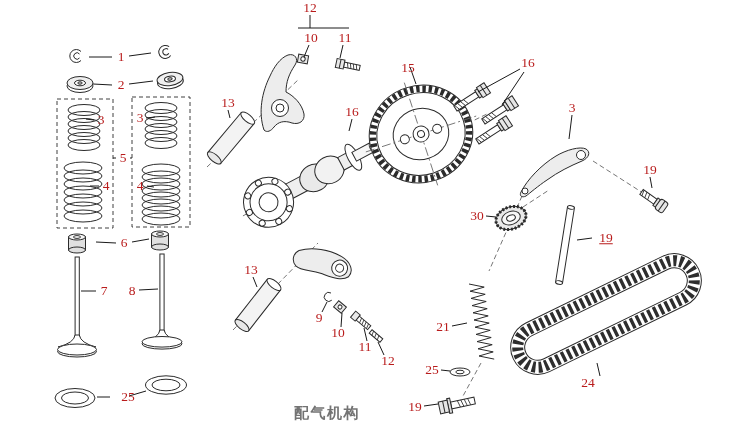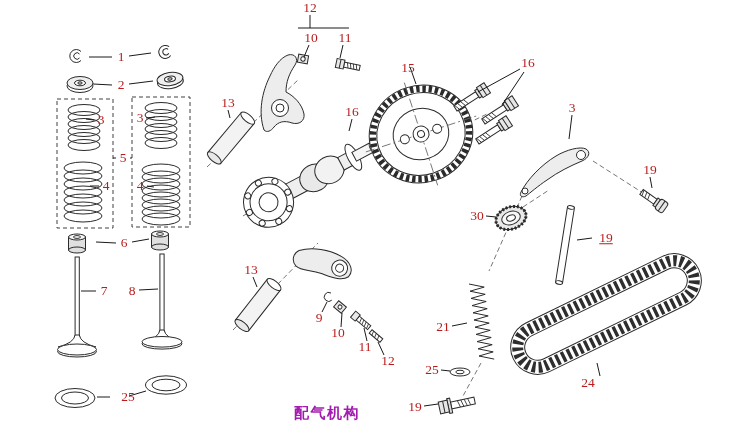--- a/index.html
+++ b/index.html
@@ -2,21 +2,21 @@
 <html><head>
 <meta charset="utf-8">
 <style>
   html,body{margin:0;padding:0;background:#fff}
   #stage{position:relative;width:755px;height:429px;background:#ffffff;overflow:hidden;
          font-family:"Liberation Serif",serif}
   #scene{position:absolute;left:0;top:0}
   .callout{position:absolute;transform:translate(-50%,-50%);font-size:13.5px;line-height:1;
            color:#b91c1c;white-space:nowrap;user-select:none}
   .fig-title{position:absolute;left:327px;top:404px;transform:translateX(-50%);
-             font-size:15px;font-weight:bold;letter-spacing:1.5px;color:#a21caf;
+             font-size:15px;font-weight:bold;letter-spacing:1.5px;color:#737373;
              font-family:"DejaVu Sans",sans-serif}
 </style>
 </head>
 <body>
 
 <div id="stage">
 
   <svg id="scene" width="755" height="429" viewBox="0 0 755 429">
 
     <g stroke="#666" stroke-width="0.9" fill="none" stroke-dasharray="5 3">

